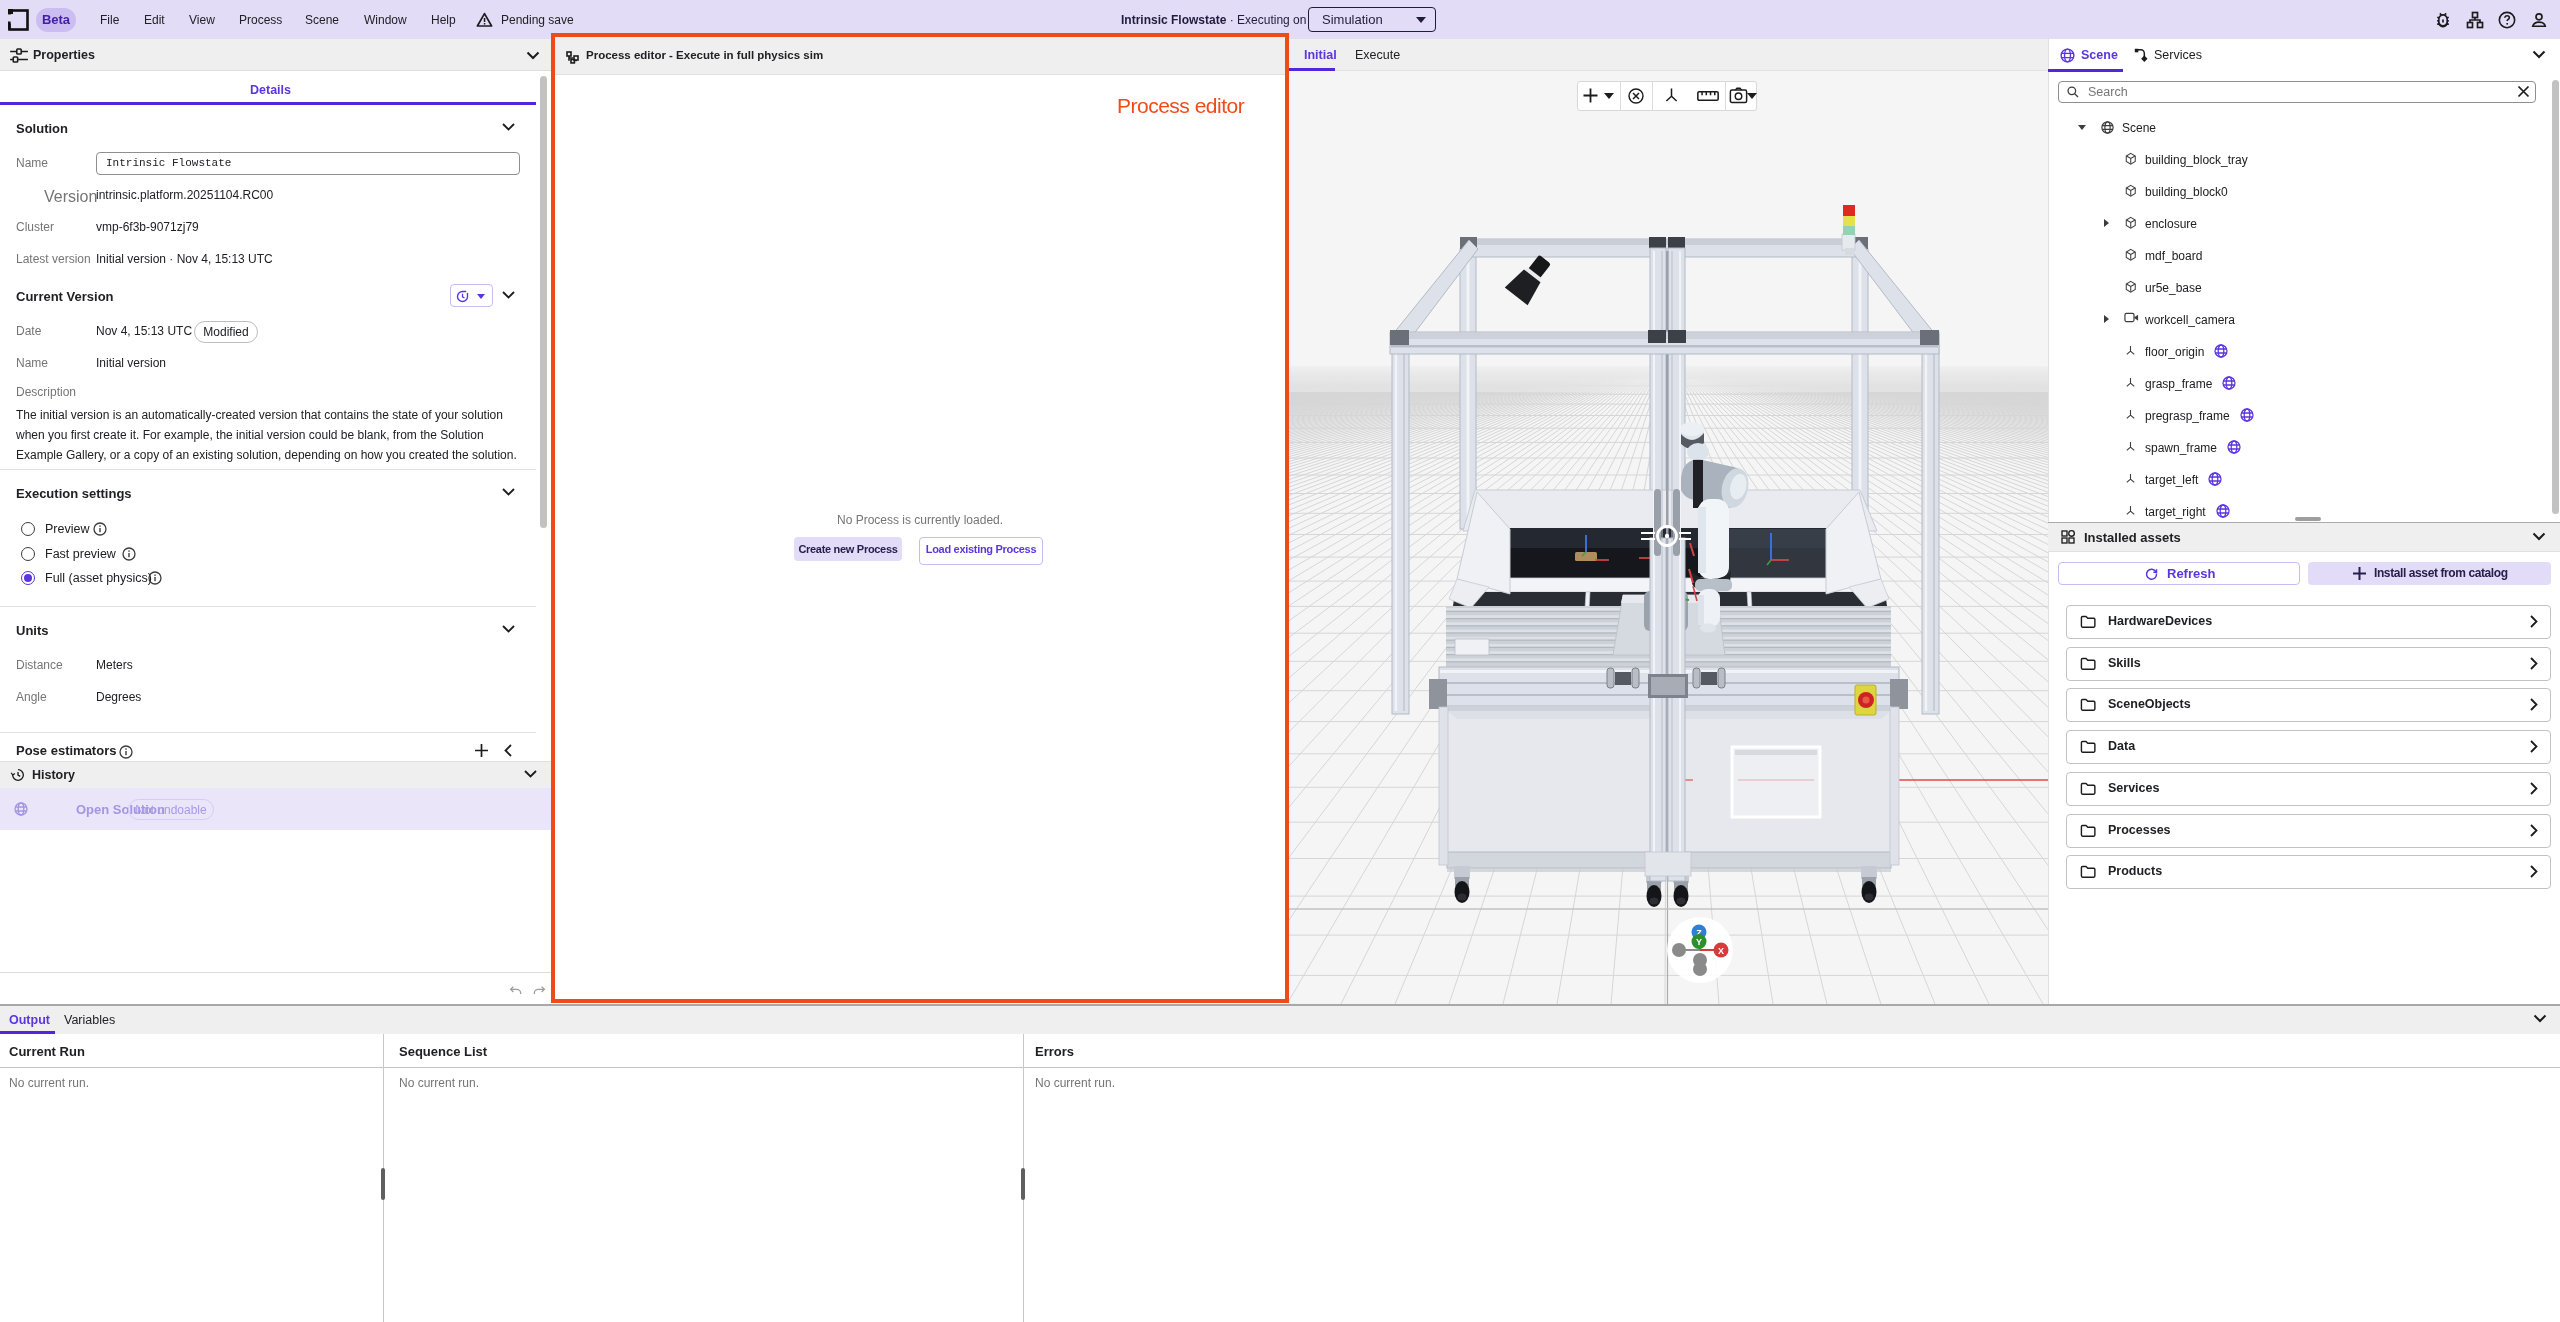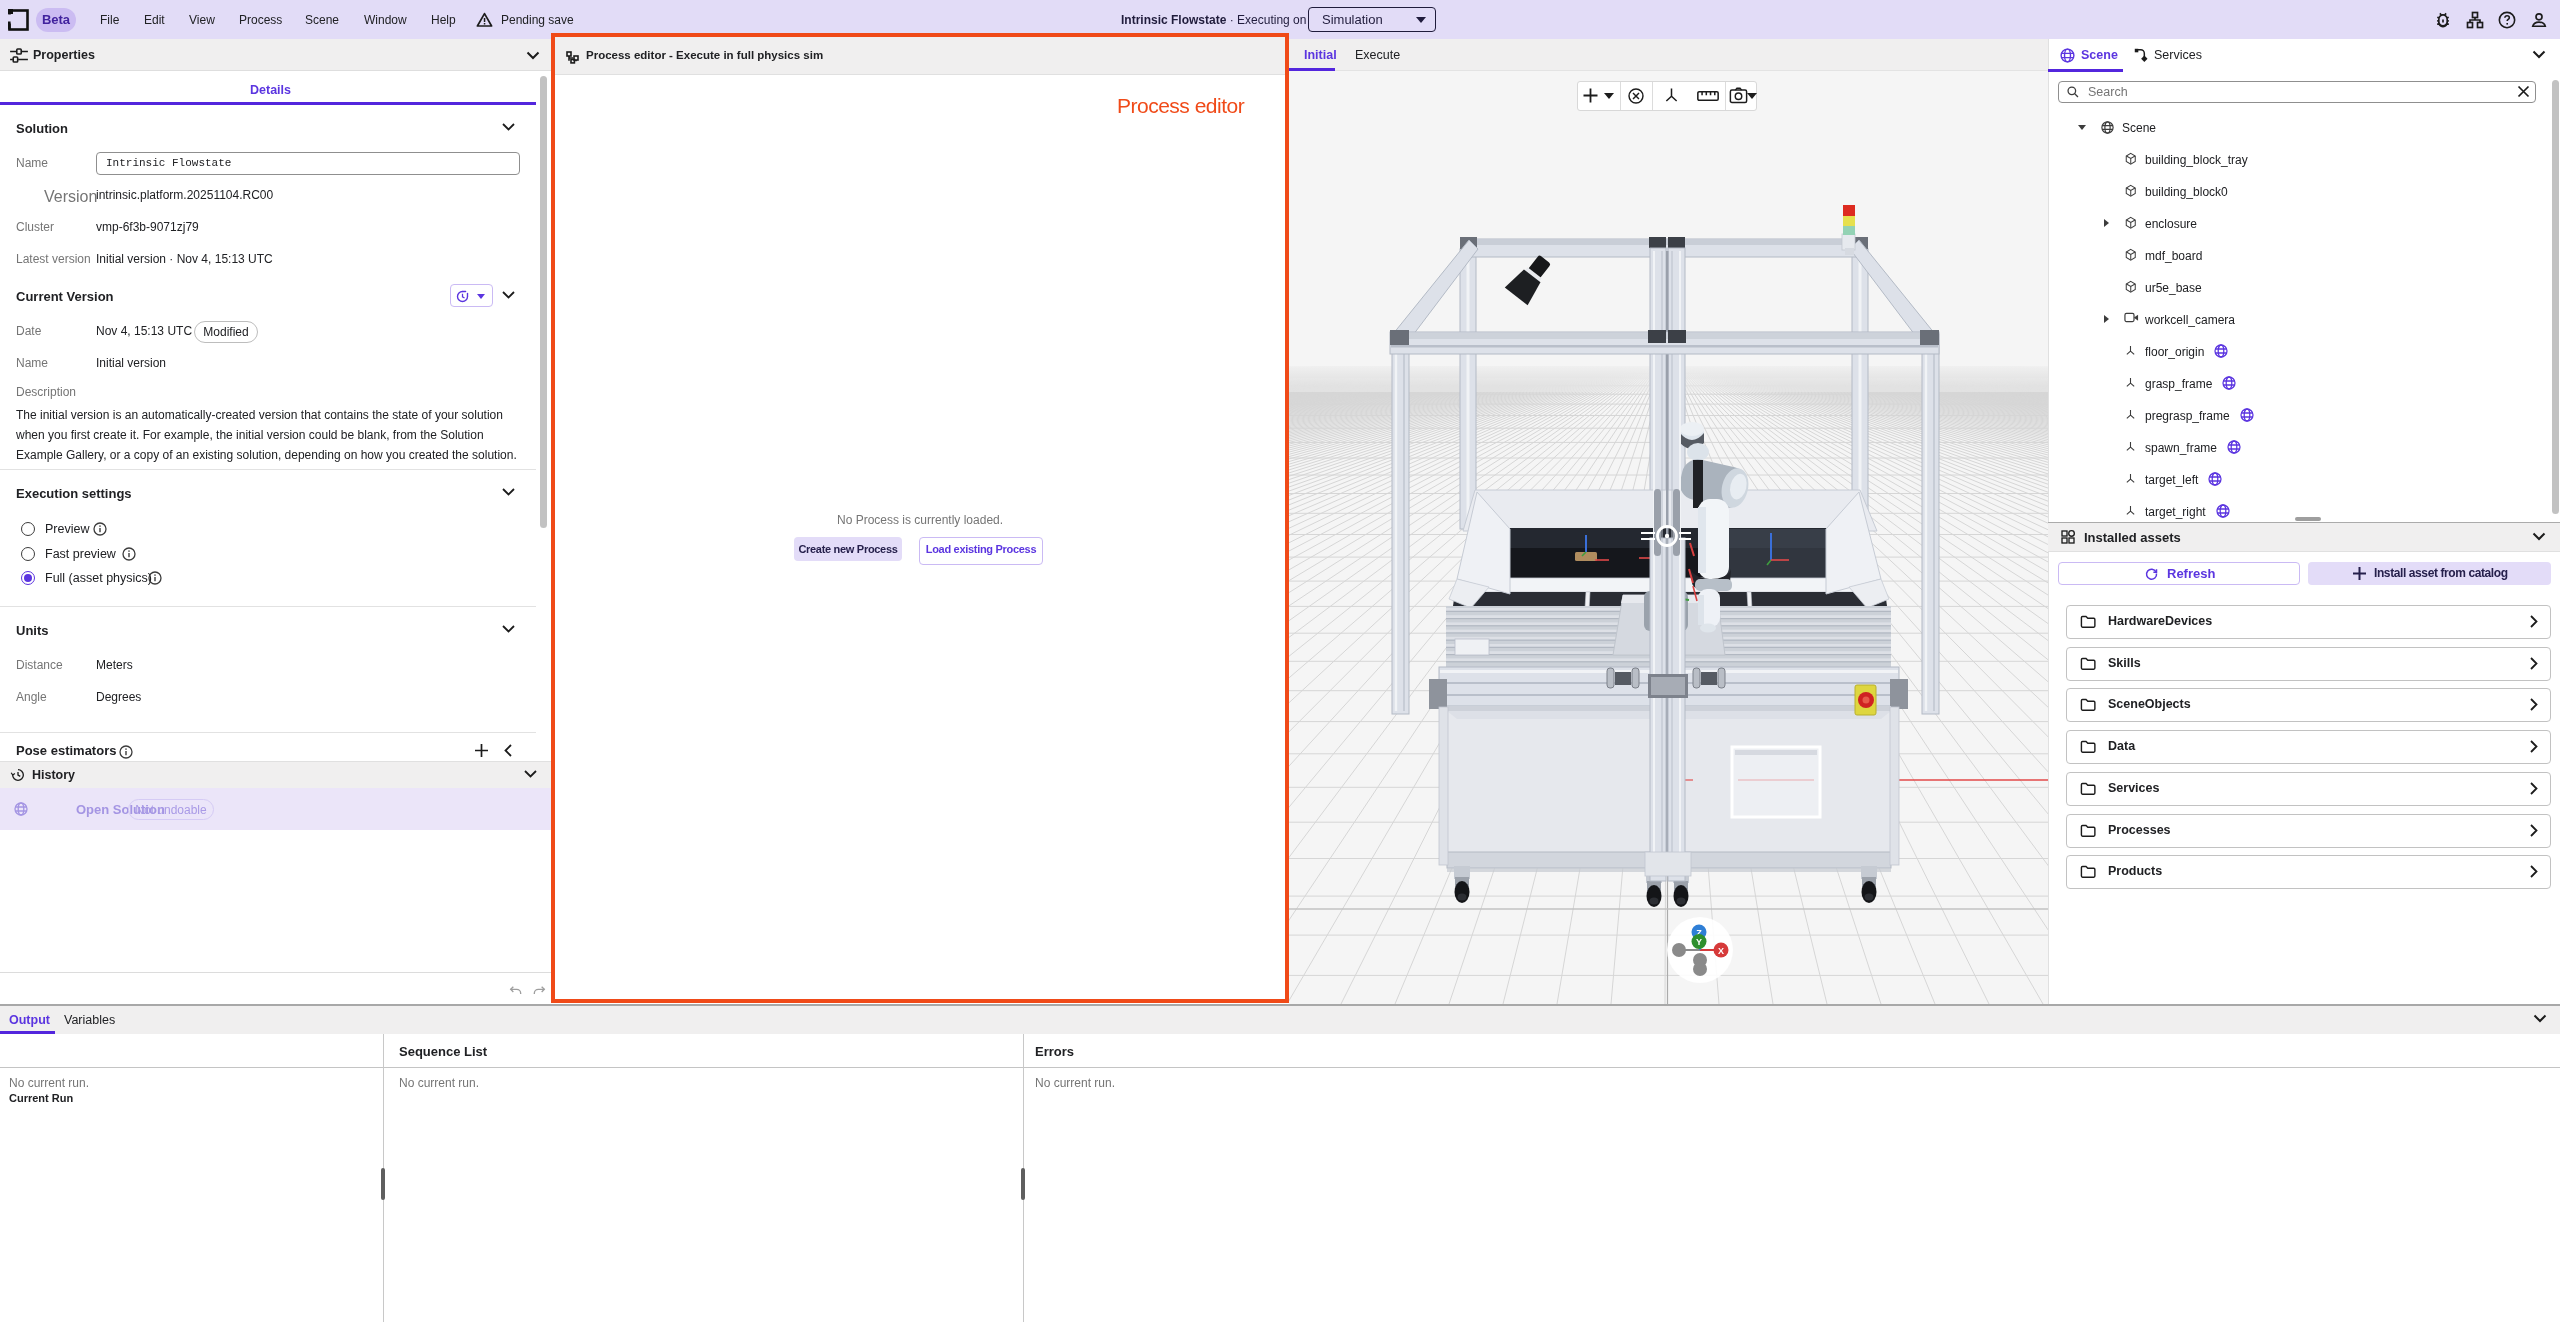--- a/index.html
+++ b/index.html
@@ -1434,21 +1434,21 @@
   <div class="abs" style="left:0;top:1006px;width:2560px;height:28px;background:#f0efef;"></div>
   <div class="abs purple bold" style="left:9px;top:1013px;font-size:12.5px;">Output</div>
   <div class="abs" style="left:0;top:1031px;width:55px;height:3px;background:#5326dd;"></div>
   <div class="abs dark" style="left:64px;top:1013px;font-size:12.5px;">Variables</div>
   <div class="abs" style="left:2533px;top:1014px;">
       <svg width="14" height="9" viewBox="0 0 14 9" fill="none">
         <path d="M1.5 1.5 7 7l5.5-5.5" stroke="#1c1c1c" stroke-width="2"></path>
       </svg>
     </div>
 
-  <div class="abs dark bold" style="left:9px;top:1044px;font-size:11px;margin-top:48px;">Current Run</div>
+  <div class="abs dark bold" style="left:9px;top:1044px;font-size:13px;">Current Run</div>
   <div class="abs dark bold" style="left:399px;top:1044px;font-size:13px;">Sequence List</div>
   <div class="abs dark bold" style="left:1035px;top:1044px;font-size:13px;">Errors</div>
   <div class="abs" style="left:0;top:1067px;width:2560px;height:1px;background:#c4c4c4;"></div>
   <div class="abs dim" style="left:9px;top:1076px;font-size:12px;">No current run.</div>
   <div class="abs dim" style="left:399px;top:1076px;font-size:12px;">No current run.</div>
   <div class="abs dim" style="left:1035px;top:1076px;font-size:12px;">No current run.</div>
   <div class="abs" style="left:383px;top:1034px;width:1px;height:288px;background:#c8c8c8;"></div>
   <div class="abs" style="left:1023px;top:1034px;width:1px;height:288px;background:#c8c8c8;"></div>
   <div class="abs" style="left:381px;top:1168px;width:4px;height:32px;background:#5f5f5f;border-radius:2px;"></div>
   <div class="abs" style="left:1021px;top:1168px;width:4px;height:32px;background:#5f5f5f;border-radius:2px;"></div>

